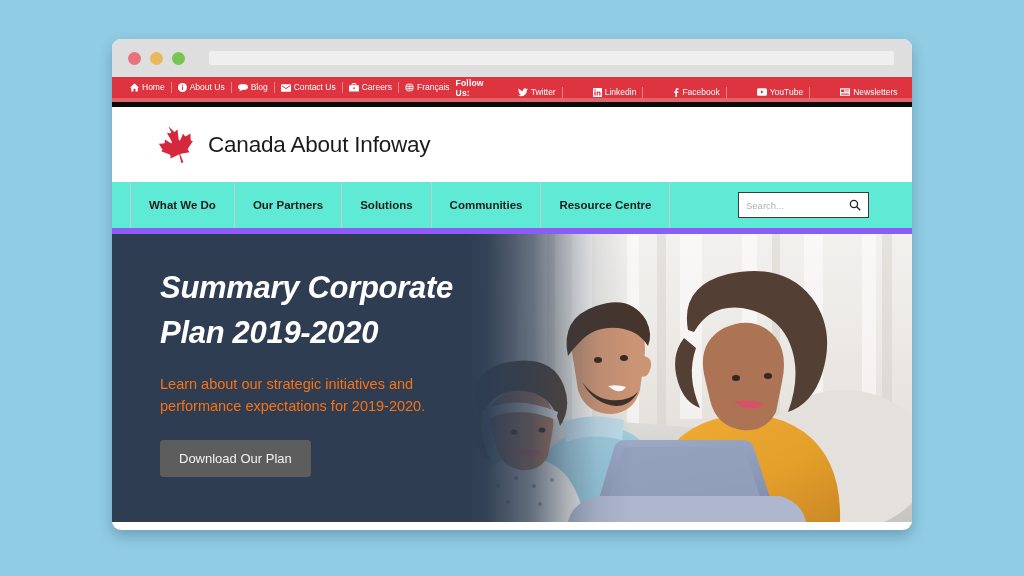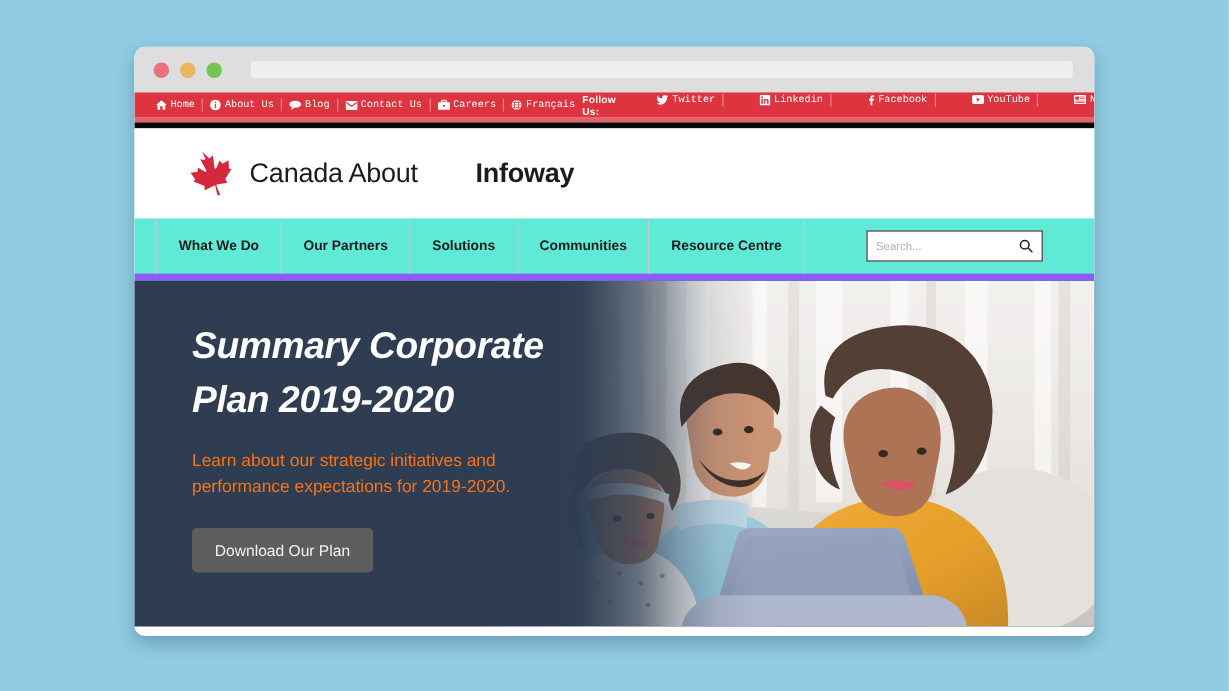--- a/index.html
+++ b/index.html
@@ -57,33 +57,32 @@
     height: 21px;
     background: #dd3440;
     display: flex;
     align-items: center;
     padding: 0 14px 0 18px;
     color: #ffffff;
     font-size: 8.5px;
     position: relative;
   }
   .topbar-left { display: flex; align-items: center; }
-  .topbar-right { display: flex; align-items: flex-start; margin-left: auto; gap: 24px; }
+  .topbar-right { display: flex; align-items: flex-end; margin-left: auto; gap: 24px; }
 
   .tl-item {
     display: flex;
     align-items: center;
     gap: 3px;
     padding: 0 6px;
     white-space: nowrap;
     color: #ffffff;
     border-right: 1px solid rgba(255,255,255,0.38);
     height: 11px;
     line-height: 11px;
-    font-family: Liberation Mono, monospace;
   }
   .tl-item:last-child { border-right: none; }
   .tl-item.first { padding-left: 0; }
   .tl-item.nosep { border-right: none; }
 
   .tl-icon { display: inline-flex; align-items: center; }
   .tl-icon svg { display: block; }
 
   .follow-label { font-weight: bold; font-size: 8.5px; margin-right: 4px; letter-spacing: .2px; }
 
@@ -101,21 +100,21 @@
     align-items: center;
     padding-left: 40px;
   }
   .leaf { width: 45px; height: 42px; margin-right: 11px; }
   .logotext {
     font-size: 22.5px;
     color: #1b1b1b;
     letter-spacing: -0.2px;
     white-space: nowrap;
   }
-  .logotext b { font-weight: bold; margin-left: 42px; }
+  .logotext b { font-weight: normal; }
   .logotext span.light { font-weight: normal; }
 
   
   .mainnav {
     height: 52px;
     background: #5eead4;
     display: flex;
     align-items: stretch;
     border-bottom: 6px solid #8b5cf6;
     position: relative;
@@ -131,21 +130,21 @@
     border-right: 1px solid #c9c9c9;
     white-space: nowrap;
   }
   .nav-spacer { flex: 1; }
   .search-wrap {
     display: flex;
     align-items: center;
     padding-right: 43px;
   }
   .search-box {
-    width: 147px;
+    width: 131px;
     height: 26px;
     background: #ffffff;
     border: 1px solid #3a3a3a;
     display: flex;
     align-items: center;
     padding: 0 7px;
     justify-content: space-between;
   }
   .search-input-text {
     flex: 1;

